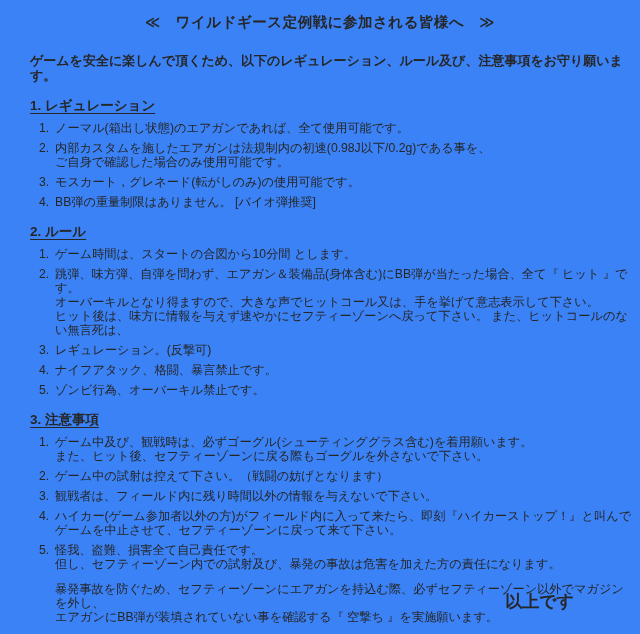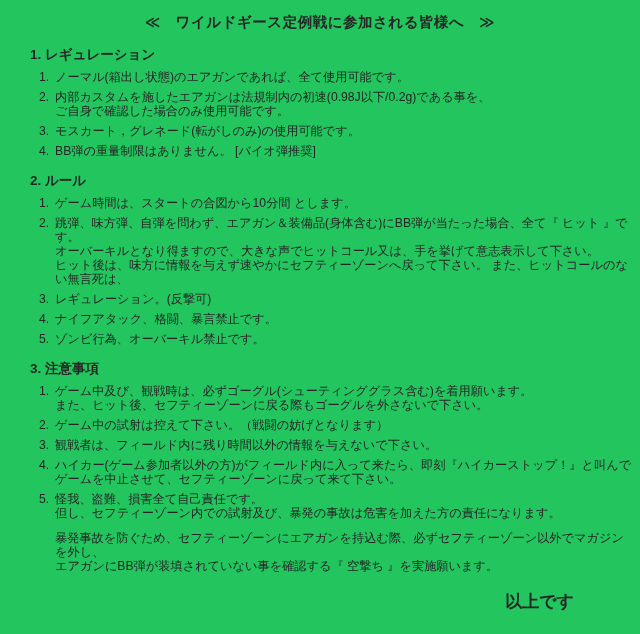--- a/index.html
+++ b/index.html
@@ -3,38 +3,39 @@
 <meta charset="utf-8">
 <style>
   html, body { margin: 0; padding: 0; }
   body {
     width: 640px; height: 634px;
     background: #ffffff;
     font-family: "Liberation Sans", "DejaVu Sans", sans-serif;
     color: #262626;
     overflow: hidden;
   }
-  .page { position: relative; width: 640px; height: 634px; background: #22c55e; }
+  .page { position: relative; width: 640px; height: 634px; background: #3b82f6; }
   .title {
     padding-top: 13px;
     text-align: center;
     font-weight: bold;
     font-size: 14.5px;
     letter-spacing: 0.5px;
   }
   .intro {
     margin: 21px 6px 0 30px;
     font-weight: bold;
     font-size: 13px;
     line-height: 15px;
   }
   .section-heading {
     margin: 14px 0 6px 30px;
     font-size: 13.5px;
     font-weight: bold;
+    text-decoration: underline;
     text-underline-offset: 3px;
   }
   .item {
     display: flex;
     margin: 6px 0 0 39px;
     font-size: 12.2px;
     line-height: 14px;
   }
   .item-num { flex: none; width: 16px; }
   .item-body { flex: 1; }
@@ -49,20 +50,21 @@
     bottom: 21px;
     font-weight: bold;
     font-size: 17px;
   }
 </style>
 </head>
 <body style="color: rgb(38, 38, 38); background: rgb(255, 255, 255);">
 
 <div class="page">
   <div class="title">≪　ワイルドギース定例戦に参加される皆様へ　≫</div>
+  <div class="intro">ゲームを安全に楽しんで頂くため、以下のレギュレーション、ルール及び、注意事項をお守り願います。</div>
   <div id="sections">
       <div class="section">
         <div class="section-heading">1. レギュレーション</div>
         <div class="item">
           <span class="item-num">1.</span>
           <div class="item-body">
             <div class="line">ノーマル(箱出し状態)のエアガンであれば、全て使用可能です。</div>
           </div>
         </div>
         <div class="item">

